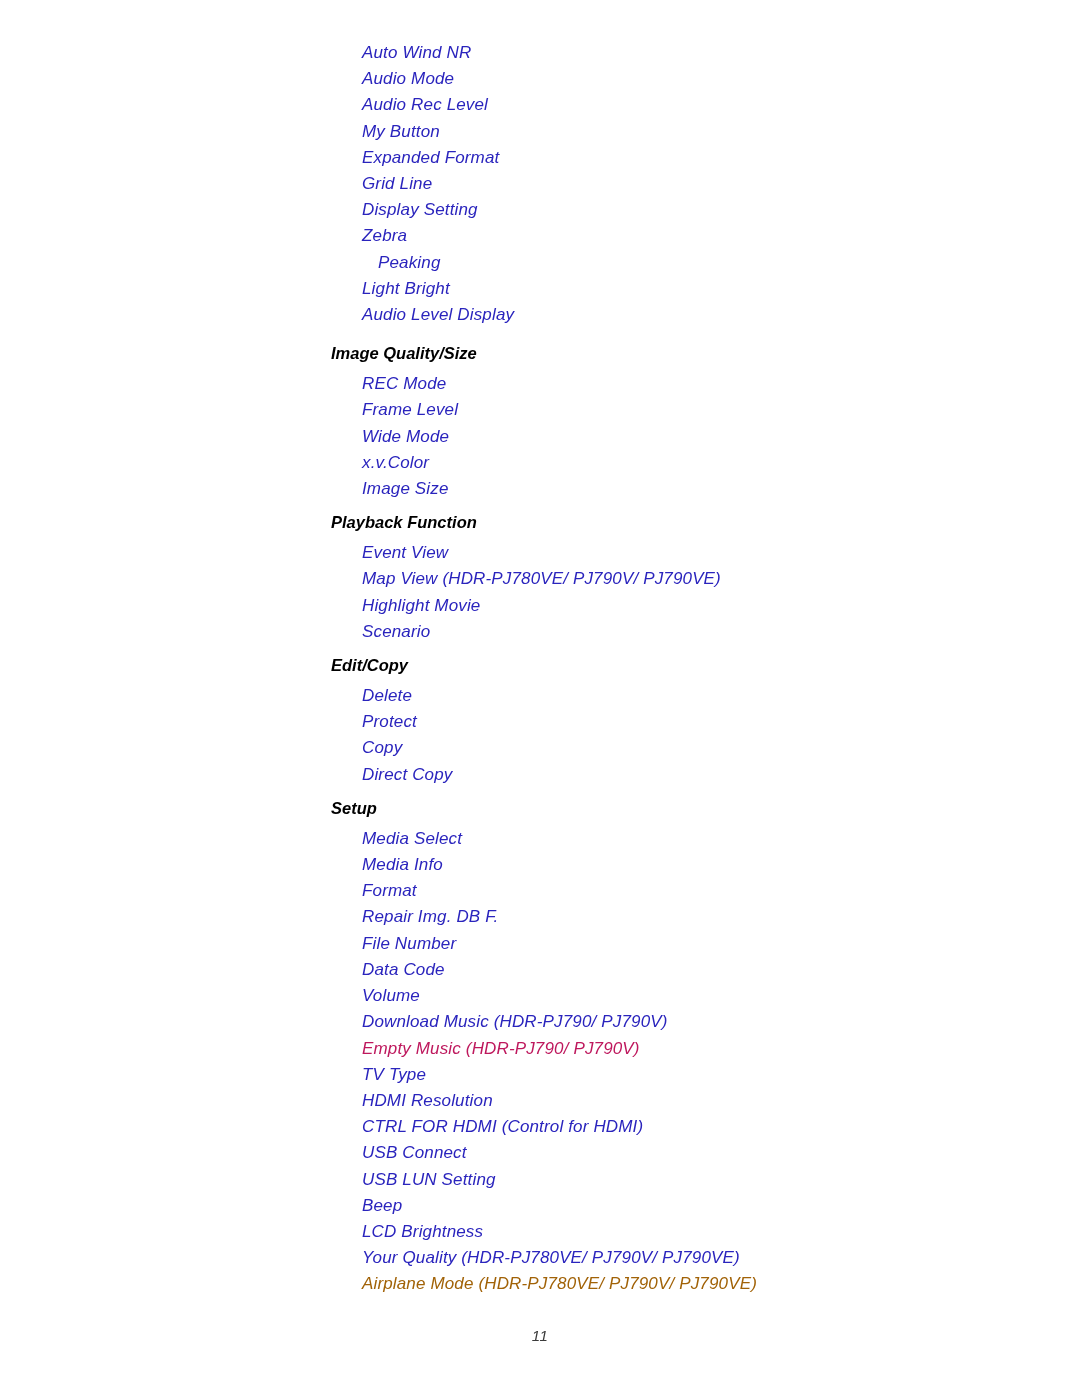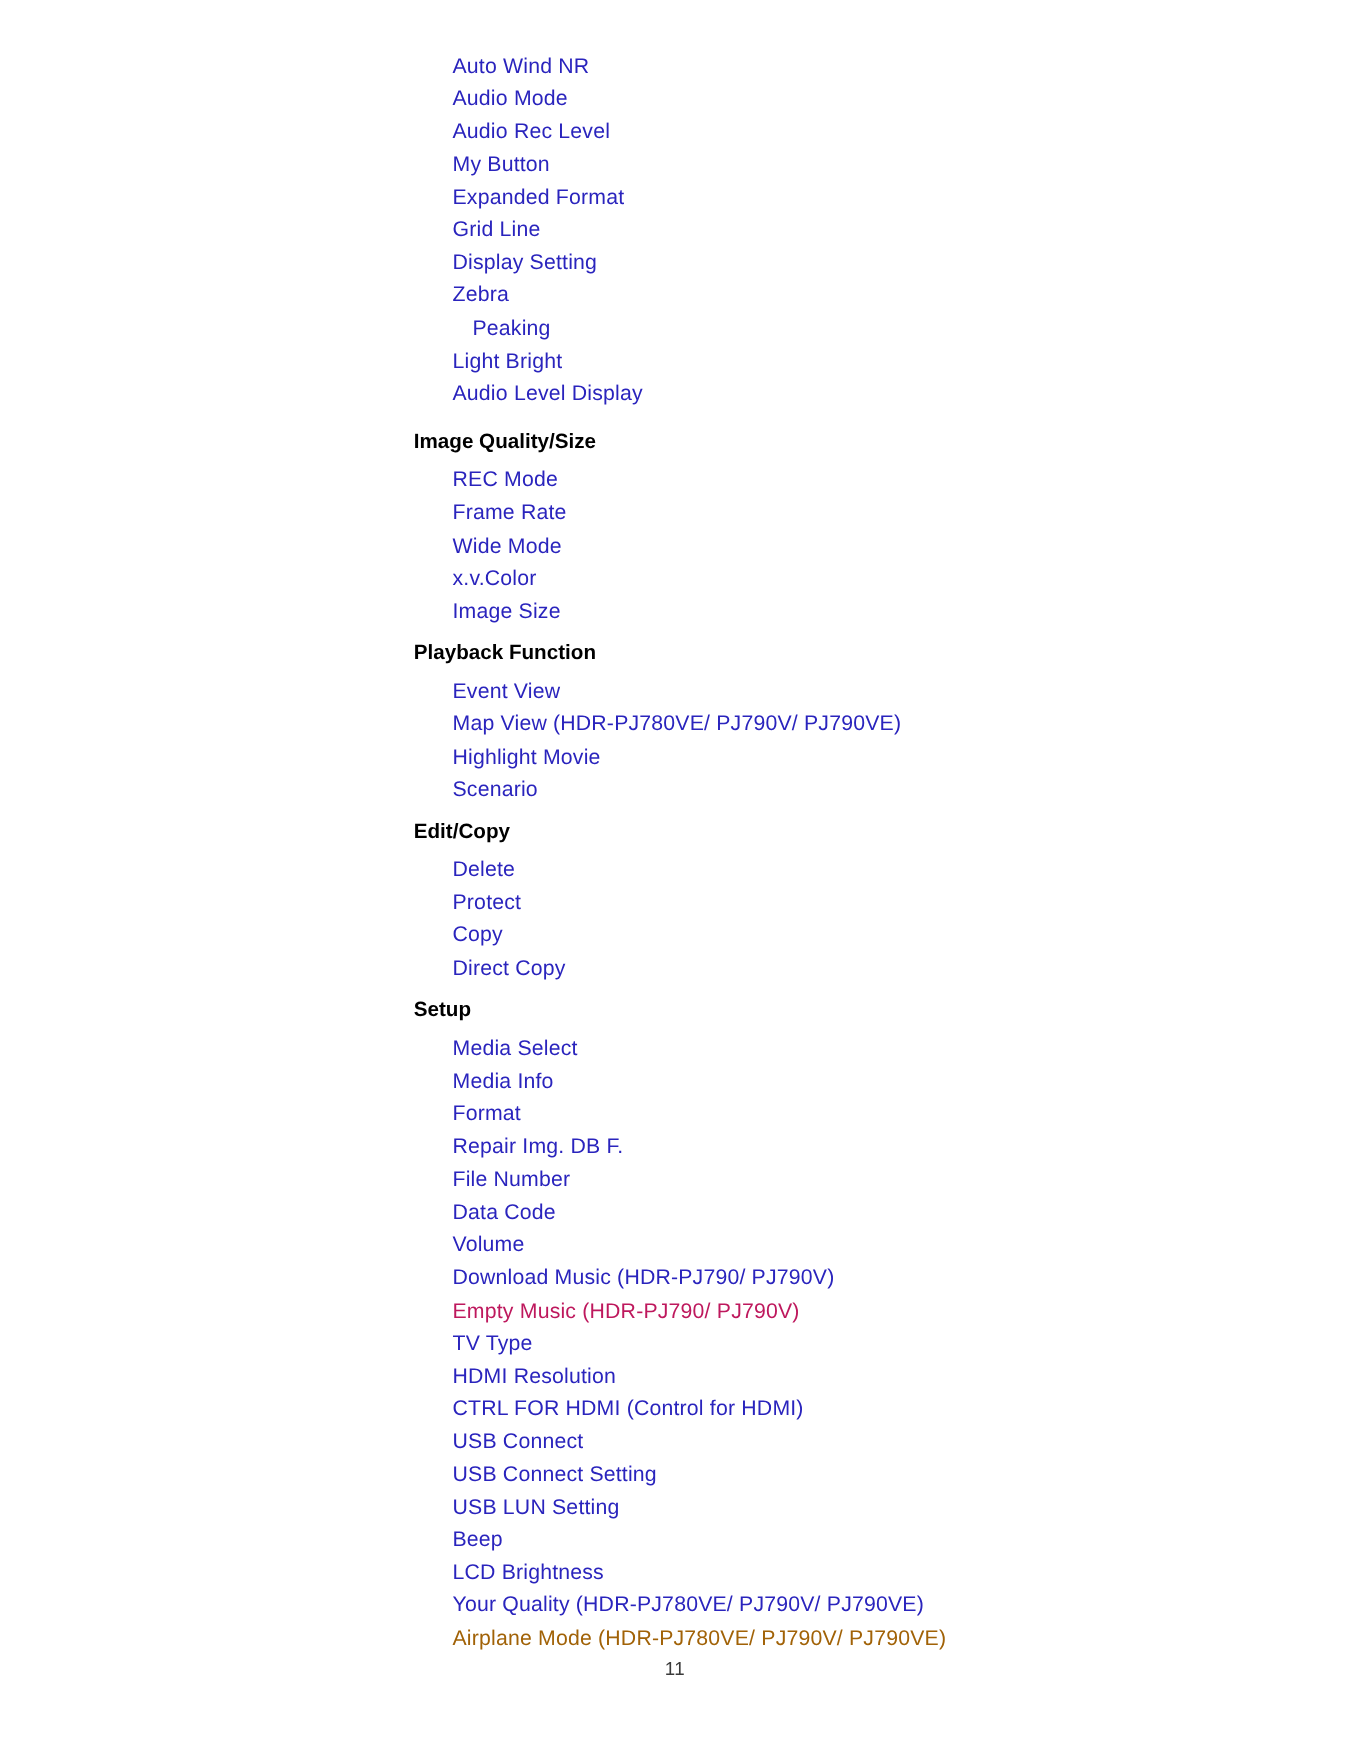--- a/index.html
+++ b/index.html
@@ -15,20 +15,21 @@
     -webkit-font-smoothing: antialiased;
   }
   #page {
     position: absolute;
     left: 0;
     top: 0;
     width: 1080px;
     height: 1397px;
     background: #ffffff;
     overflow: hidden;
+    font-style: italic;
   }
   #toc {
     position: absolute;
     left: 331px;
     top: 40px;
     width: 700px;
   }
   .toc-section {
     margin: 0;
     padding: 0;
@@ -114,21 +115,21 @@
           </li>
         </ul>
       </div>
       <div class="toc-section">
         <div class="section-header" style="color: rgb(0, 0, 0); margin-top: 12px;">Image Quality/Size</div>
         <ul class="toc-links">
           <li>
             <a class="toc-link" href="#" style="color: rgb(42, 36, 189);">REC Mode</a>
           </li>
           <li>
-            <a class="toc-link" href="#" style="color: rgb(42, 36, 189);">Frame Rate</a>
+            <a class="toc-link" href="#" style="color: rgb(42, 36, 189);">Frame Level</a>
           </li>
           <li>
             <a class="toc-link" href="#" style="color: rgb(42, 36, 189);">Wide Mode</a>
           </li>
           <li>
             <a class="toc-link" href="#" style="color: rgb(42, 36, 189);">x.v.Color</a>
           </li>
           <li>
             <a class="toc-link" href="#" style="color: rgb(42, 36, 189);">Image Size</a>
           </li>
@@ -204,23 +205,20 @@
           <li>
             <a class="toc-link" href="#" style="color: rgb(42, 36, 189);">HDMI Resolution</a>
           </li>
           <li>
             <a class="toc-link" href="#" style="color: rgb(42, 36, 189);">CTRL FOR HDMI (Control for HDMI)</a>
           </li>
           <li>
             <a class="toc-link" href="#" style="color: rgb(42, 36, 189);">USB Connect</a>
           </li>
           <li>
-            <a class="toc-link" href="#" style="color: rgb(42, 36, 189);">USB Connect Setting</a>
-          </li>
-          <li>
             <a class="toc-link" href="#" style="color: rgb(42, 36, 189);">USB LUN Setting</a>
           </li>
           <li>
             <a class="toc-link" href="#" style="color: rgb(42, 36, 189);">Beep</a>
           </li>
           <li>
             <a class="toc-link" href="#" style="color: rgb(42, 36, 189);">LCD Brightness</a>
           </li>
           <li>
             <a class="toc-link" href="#" style="color: rgb(42, 36, 189);">Your Quality (HDR-PJ780VE/ PJ790V/ PJ790VE)</a>

